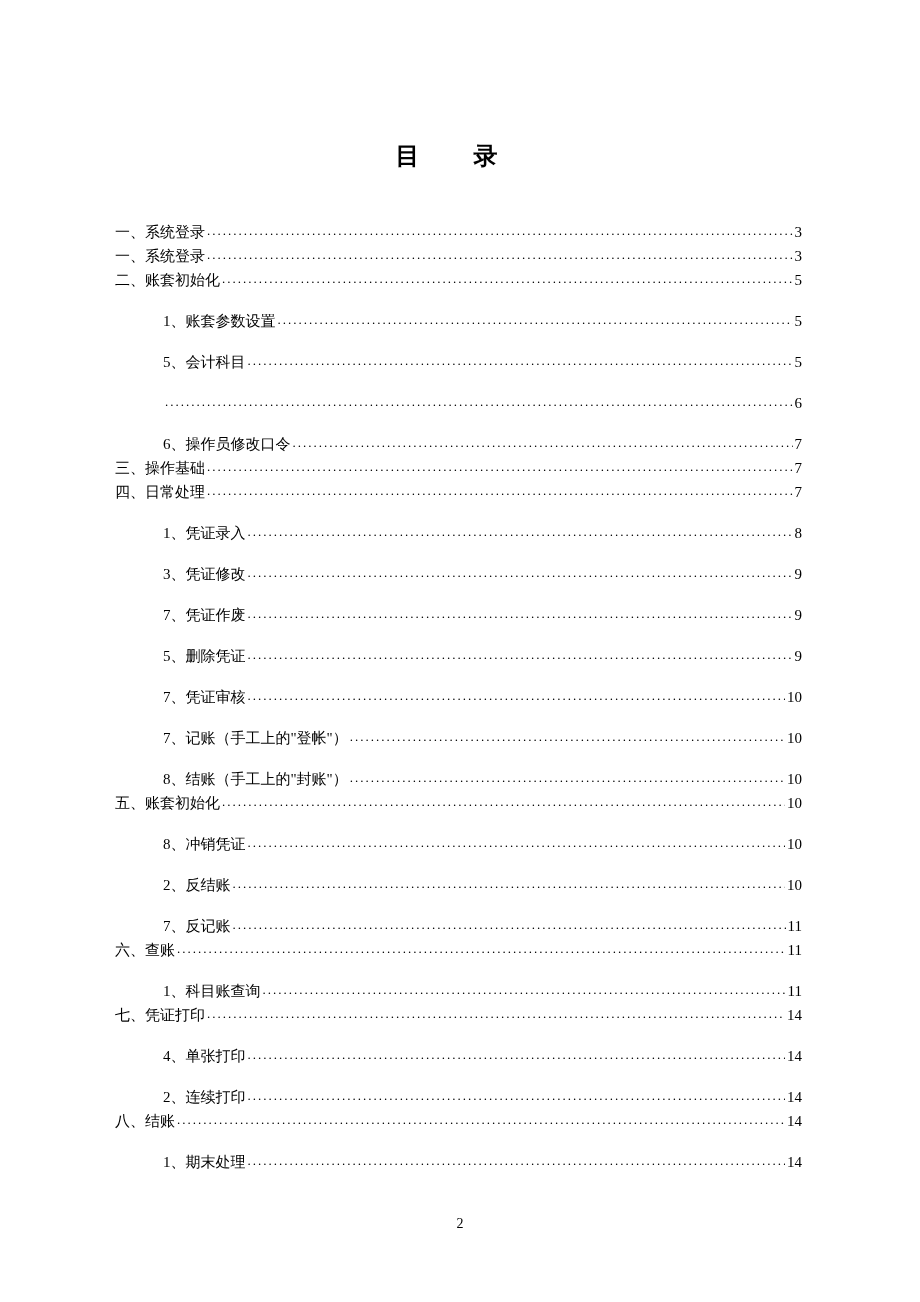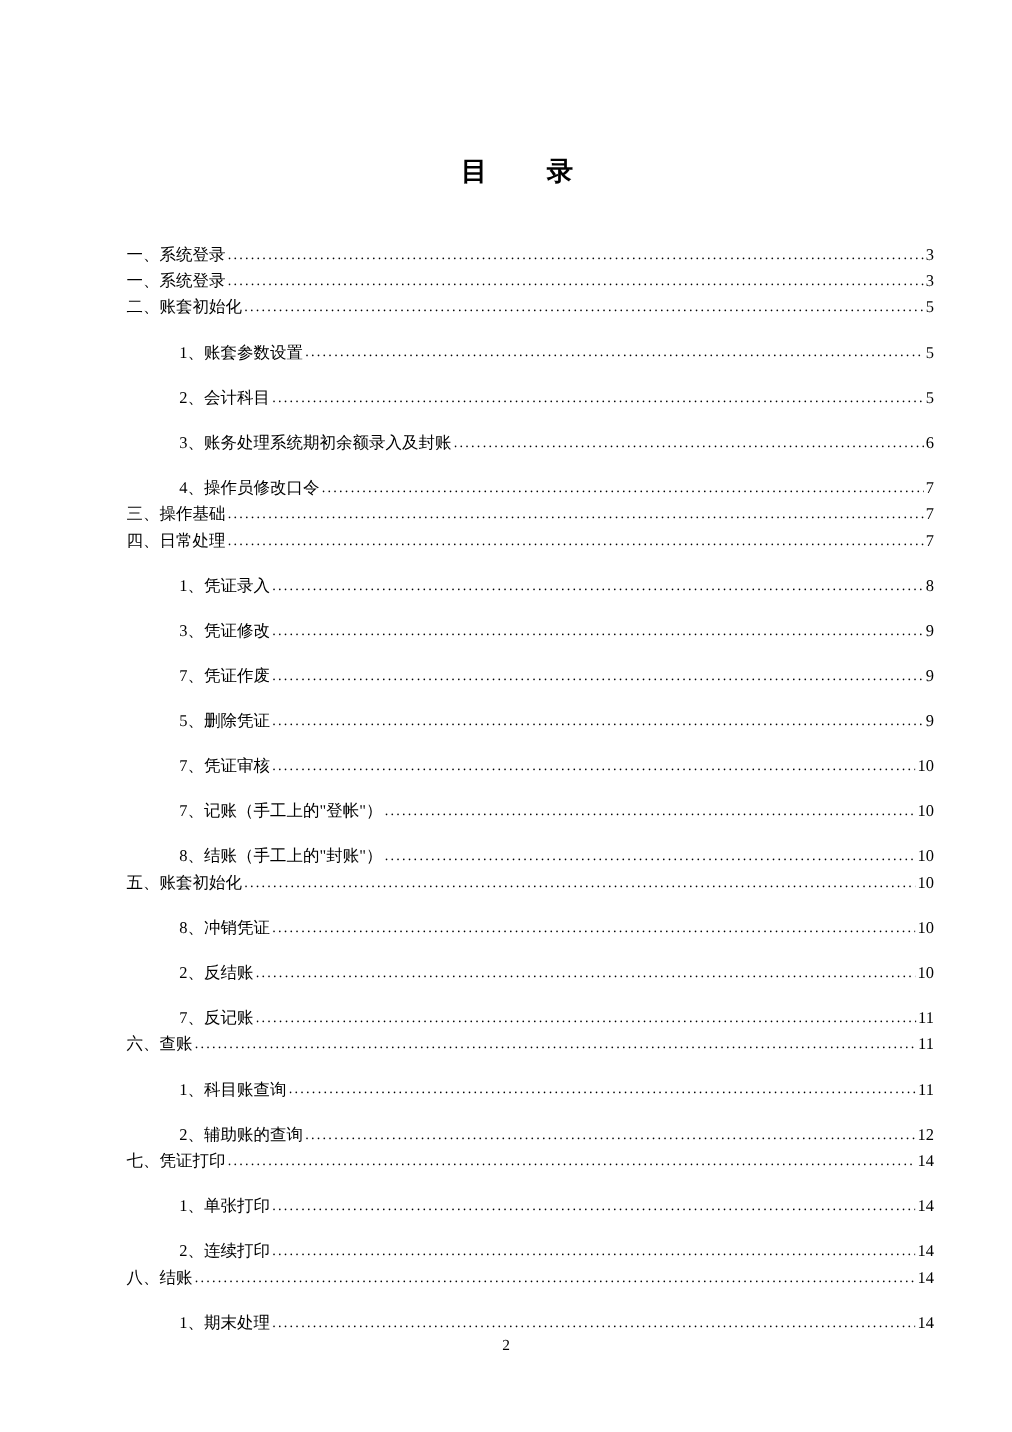--- a/index.html
+++ b/index.html
@@ -9,21 +9,21 @@
     }
     body {
       width: 920px;
       height: 1302px;
       background: #ffffff;
       font-family: "SimSun", "宋体", serif;
       color: #000;
       position: relative;
     }
     .page {
-      padding: 140px 71px 0 115px;
+      padding: 140px 118px 0 115px;
     }
     .title {
       text-align: center;
       font-size: 24px;
       font-weight: bold;
       letter-spacing: 24px;
       margin-bottom: 48px;
     }
     .toc {
       font-size: 15px;
@@ -94,31 +94,30 @@
         <span class="toc-label">二、账套初始化</span>
         <span class="toc-leader"></span>
         <span class="toc-page">5</span>
       </div>
       <div class="toc-row level-2">
         <span class="toc-label">1、账套参数设置</span>
         <span class="toc-leader"></span>
         <span class="toc-page">5</span>
       </div>
       <div class="toc-row level-2">
-        <span class="toc-label">2、会计科目</span>
+        <span class="toc-label">5、会计科目</span>
         <span class="toc-leader"></span>
         <span class="toc-page">5</span>
       </div>
       <div class="toc-row level-2">
-        <span class="toc-label">3、账务处理系统期初余额录入及封账</span>
         <span class="toc-leader"></span>
         <span class="toc-page">6</span>
       </div>
       <div class="toc-row level-2">
-        <span class="toc-label">4、操作员修改口令</span>
+        <span class="toc-label">6、操作员修改口令</span>
         <span class="toc-leader"></span>
         <span class="toc-page">7</span>
       </div>
       <div class="toc-row level-1">
         <span class="toc-label">三、操作基础</span>
         <span class="toc-leader"></span>
         <span class="toc-page">7</span>
       </div>
       <div class="toc-row level-1">
         <span class="toc-label">四、日常处理</span>
@@ -183,32 +182,27 @@
       <div class="toc-row level-1">
         <span class="toc-label">六、查账</span>
         <span class="toc-leader"></span>
         <span class="toc-page">11</span>
       </div>
       <div class="toc-row level-2">
         <span class="toc-label">1、科目账查询</span>
         <span class="toc-leader"></span>
         <span class="toc-page">11</span>
       </div>
-      <div class="toc-row level-2">
-        <span class="toc-label">2、辅助账的查询</span>
-        <span class="toc-leader"></span>
-        <span class="toc-page">12</span>
-      </div>
       <div class="toc-row level-1">
         <span class="toc-label">七、凭证打印</span>
         <span class="toc-leader"></span>
         <span class="toc-page">14</span>
       </div>
       <div class="toc-row level-2">
-        <span class="toc-label">1、单张打印</span>
+        <span class="toc-label">4、单张打印</span>
         <span class="toc-leader"></span>
         <span class="toc-page">14</span>
       </div>
       <div class="toc-row level-2">
         <span class="toc-label">2、连续打印</span>
         <span class="toc-leader"></span>
         <span class="toc-page">14</span>
       </div>
       <div class="toc-row level-1">
         <span class="toc-label">八、结账</span>

